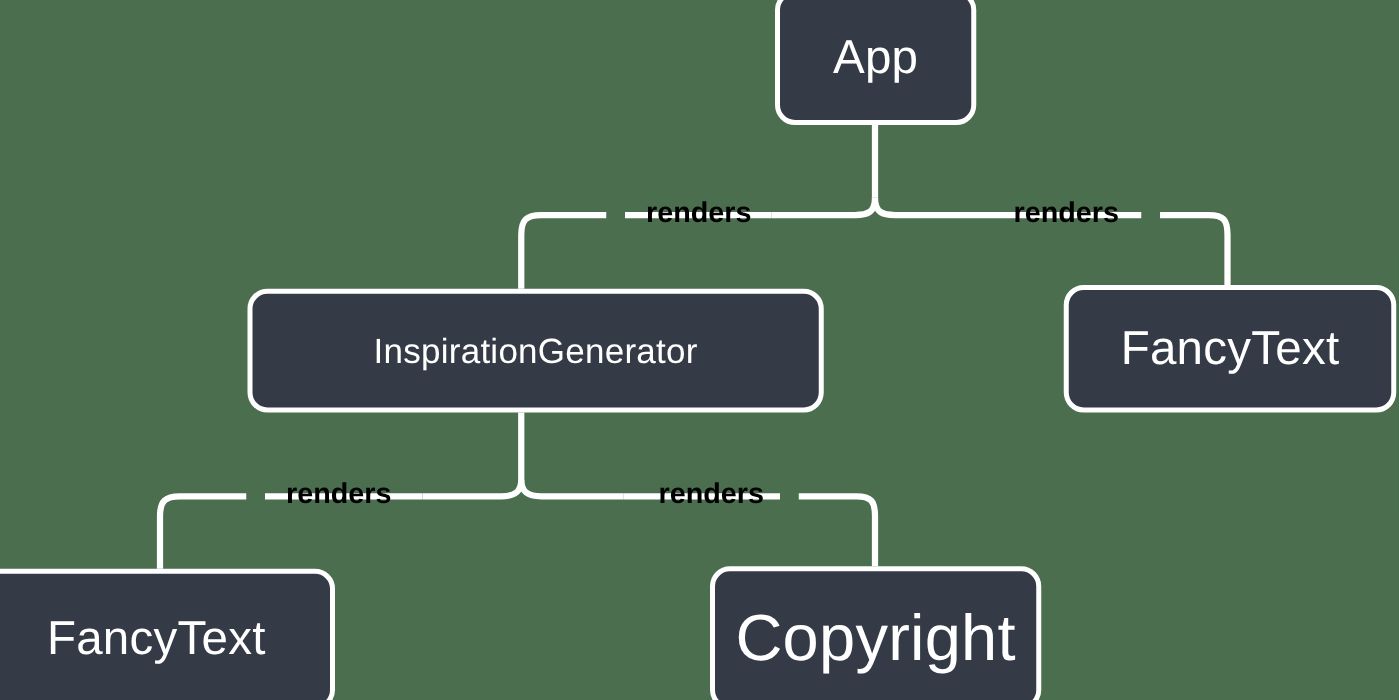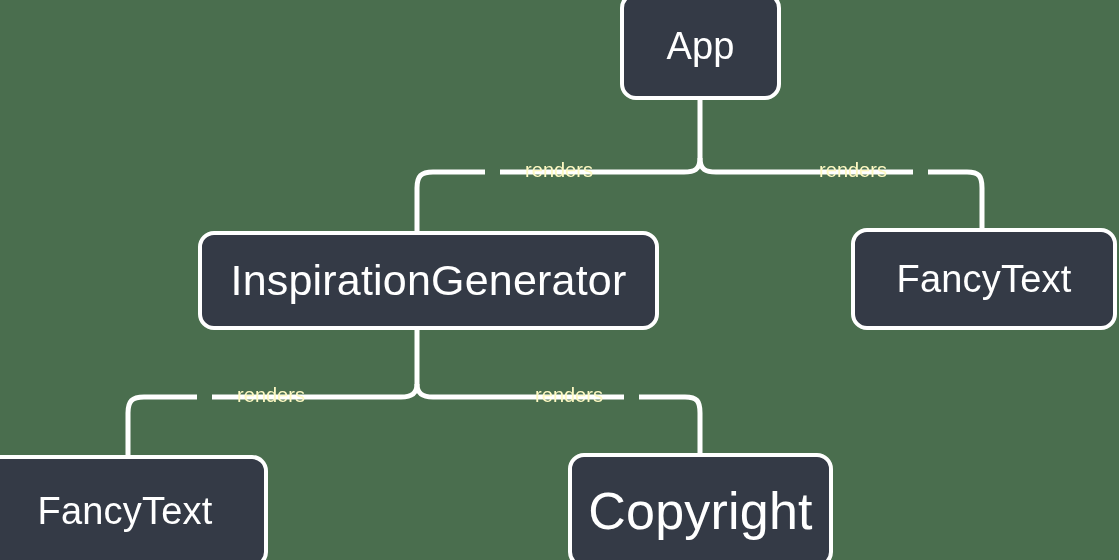--- a/index.html
+++ b/index.html
@@ -38,34 +38,34 @@
     color: #ffffff;
   }
   .node-label {
     color: #ffffff;
     font-weight: 400;
     letter-spacing: 0.2px;
     white-space: nowrap;
   }
   .edge-label {
     position: absolute;
-    color: #fef9c3;
-    font-size: 20px;
-    font-weight: 400;
+    color: #000000;
+    font-size: 23px;
+    font-weight: 700;
     line-height: 1;
     white-space: nowrap;
     transform: translate(-50%, -50%);
   }
 
   
   #node-app           { left: 620px; top: -8px;  width: 161px; height: 108px; }
   #node-app .node-label           { font-size: 38px; }
 
   #node-inspiration   { left: 198px; top: 231px; width: 461px; height: 99px; }
-  #node-inspiration .node-label   { font-size: 43px; }
+  #node-inspiration .node-label   { font-size: 28px; }
 
   #node-fancytext-right { left: 851px; top: 228px; width: 266px; height: 102px; }
   #node-fancytext-right .node-label { font-size: 38px; }
 
   #node-fancytext-left  { left: -18px; top: 455px; width: 286px; height: 113px; }
   #node-fancytext-left .node-label  { font-size: 38px; }
 
   #node-copyright     { left: 568px; top: 453px; width: 265px; height: 115px; }
   #node-copyright .node-label     { font-size: 52px; }
 </style>

